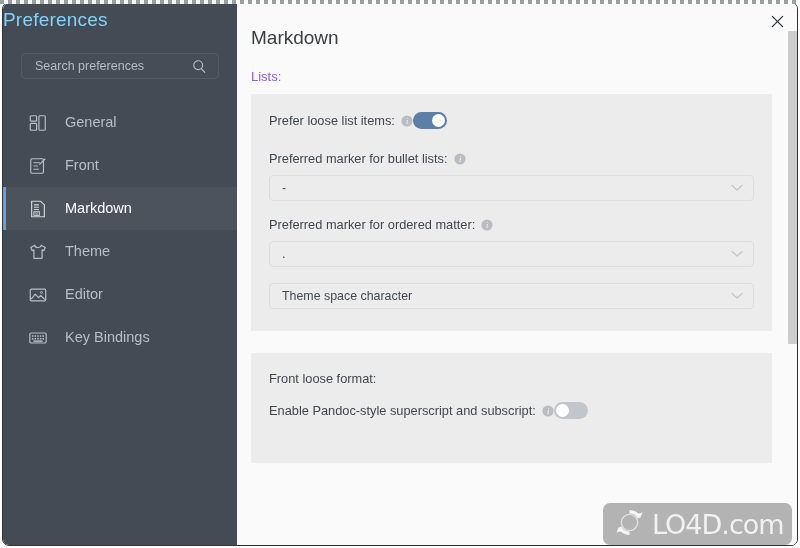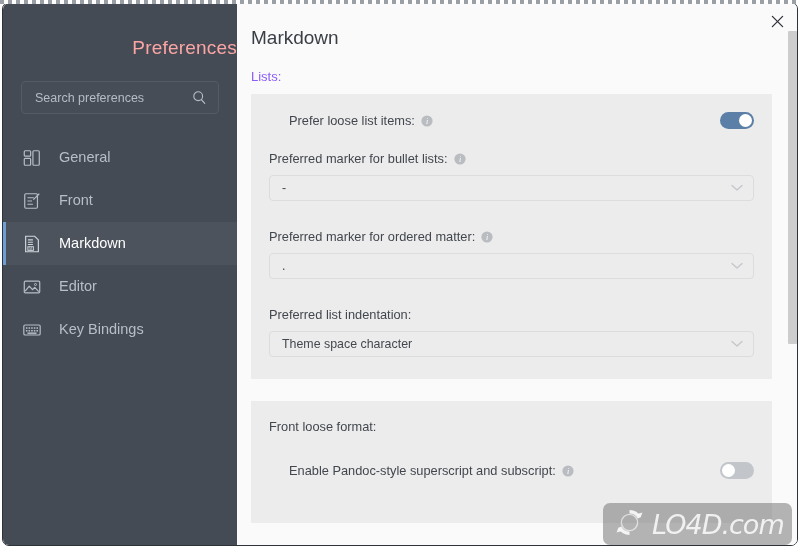--- a/index.html
+++ b/index.html
@@ -49,32 +49,32 @@
     position: absolute;
     top: 0; left: 0;
     width: 234px;
     height: 544px;
     background: #454b54;
     border-bottom-left-radius: 6px;
     border-top-left-radius: 6px;
   }
 
   .prefs-title {
-    margin-top: 34px;
-    text-align: right;
-    color: #fca5a5;
+    margin-top: 6px;
+    text-align: left;
+    color: #7dd3fc;
     font-size: 19px;
     font-weight: 400;
     letter-spacing: 0.2px;
   }
 
   .search-box {
     position: relative;
     margin: 22px 18px 0 18px;
-    height: 33px;
+    height: 26px;
     background: #474d57;
     border: 1px solid #555b65;
     border-radius: 4px;
     display: flex;
     align-items: center;
   }
   .search-placeholder {
     color: #b6bcc5;
     font-size: 12.5px;
     padding-left: 13px;
@@ -90,21 +90,21 @@
     margin-right: 6px;
   }
 
   .nav { margin-top: 22px; }
 
   .nav-item {
     position: relative;
     height: 43px;
     display: flex;
     align-items: center;
-    padding-left: 16px;
+    padding-left: 22px;
     color: #b8bec7;
     font-size: 14.5px;
   }
   .nav-item.active {
     background: #4d535c;
     color: #ffffff;
   }
   .nav-item.active::before {
     content: "";
     position: absolute;
@@ -166,23 +166,21 @@
   }
 
   .card {
     background: #ececec;
     padding: 18px 18px 22px 18px;
   }
 
   .row-toggle {
     display: flex;
     align-items: center;
-    justify-content: space-between;
     margin-bottom: 22px;
-    margin-left: 20px;
   }
 
   .field-label {
     font-size: 12.8px;
     color: #42474e;
     display: flex;
     align-items: center;
     gap: 6px;
   }
 
@@ -202,21 +200,21 @@
   .toggle .knob {
     position: absolute;
     top: 2px; right: 2px;
     width: 13px; height: 13px;
     border-radius: 50%;
     background: #ffffff;
   }
   .toggle.off { background: #c2c6cb; }
   .toggle.off .knob { left: 2px; right: auto; }
 
-  .field-group { margin-bottom: 28px; }
+  .field-group { margin-bottom: 16px; }
   .field-group:last-child { margin-bottom: 0; }
   .field-group .field-label { margin-bottom: 9px; }
 
   .select {
     position: relative;
     height: 26px;
     background: #ececec;
     border: 1px solid #dcdcdc;
     border-radius: 4px;
     display: flex;
@@ -259,21 +257,20 @@
     position: absolute;
     left: 603px; top: 503px;
     width: 189px; height: 42px;
     background: rgba(120,120,120,0.55);
     border-radius: 7px;
     display: flex;
     align-items: center;
     padding-left: 10px;
     gap: 6px;
     z-index: 50;
-    font-style: italic;
   }
   .wm-text {
     color: rgba(255,255,255,0.82);
     font-size: 27px;
     font-family: "DejaVu Sans", sans-serif;
     letter-spacing: -1px;
     line-height: 1;
   }
 </style>
 </head>
@@ -333,20 +330,29 @@
               <line x1="6.5" y1="9" x2="12" y2="9" stroke="#cfd4db" stroke-width="1.2"></line>
               <line x1="6.5" y1="11.5" x2="12" y2="11.5" stroke="#cfd4db" stroke-width="1.2"></line>
               <rect x="6.5" y="14" width="6" height="4" fill="none" stroke="#cfd4db" stroke-width="1.1"></rect>
               <text x="9.5" y="17.4" font-size="3.6" fill="#cfd4db" text-anchor="middle" font-family="Liberation Sans, sans-serif">M</text>
             </svg>
           </span>
           <span class="nav-label">Markdown</span>
         </div>
 
 
+        <div class="nav-item">
+          <span class="nav-ico">
+            <svg width="20" height="20" viewBox="0 0 22 22">
+              <path d="M7.5 3.5 L3 6 L4.6 9.5 L6.5 8.7 V18 h9 V8.7 l1.9 0.8 L19 6 L14.5 3.5
+                       a3.2 2.4 0 0 1 -7 0 z" fill="none" stroke="#b8bec7" stroke-width="1.3" stroke-linejoin="round"></path>
+            </svg>
+          </span>
+          <span class="nav-label">Theme</span>
+        </div>
 
         <div class="nav-item">
           <span class="nav-ico">
             <svg width="20" height="20" viewBox="0 0 22 22">
               <rect x="2.5" y="4.5" width="17" height="13" rx="1.2" fill="none" stroke="#b8bec7" stroke-width="1.3"></rect>
               <circle cx="14.8" cy="8.2" r="1.1" fill="none" stroke="#b8bec7" stroke-width="1.1"></circle>
               <path d="M3.5 15.5 L8 10 L11.5 14 L14 11.5 L18.5 16" fill="none" stroke="#b8bec7" stroke-width="1.3" stroke-linejoin="round"></path>
             </svg>
           </span>
           <span class="nav-label">Editor</span>
@@ -441,23 +447,20 @@
               <span class="select-value">.</span>
               <span class="chev">
                 <svg width="12" height="7" viewBox="0 0 12 7">
                   <path d="M1 1 L6 5.6 L11 1" fill="none" stroke="#c3c6ca" stroke-width="1.3" stroke-linecap="round" stroke-linejoin="round"></path>
                 </svg>
               </span>
             </div>
           </div>
 
           <div class="field-group">
-            <div class="field-label">
-              <span>Preferred list indentation:</span>
-            </div>
             <div class="select">
               <span class="select-value">Theme space character</span>
               <span class="chev">
                 <svg width="12" height="7" viewBox="0 0 12 7">
                   <path d="M1 1 L6 5.6 L11 1" fill="none" stroke="#c3c6ca" stroke-width="1.3" stroke-linecap="round" stroke-linejoin="round"></path>
                 </svg>
               </span>
             </div>
           </div>
 

